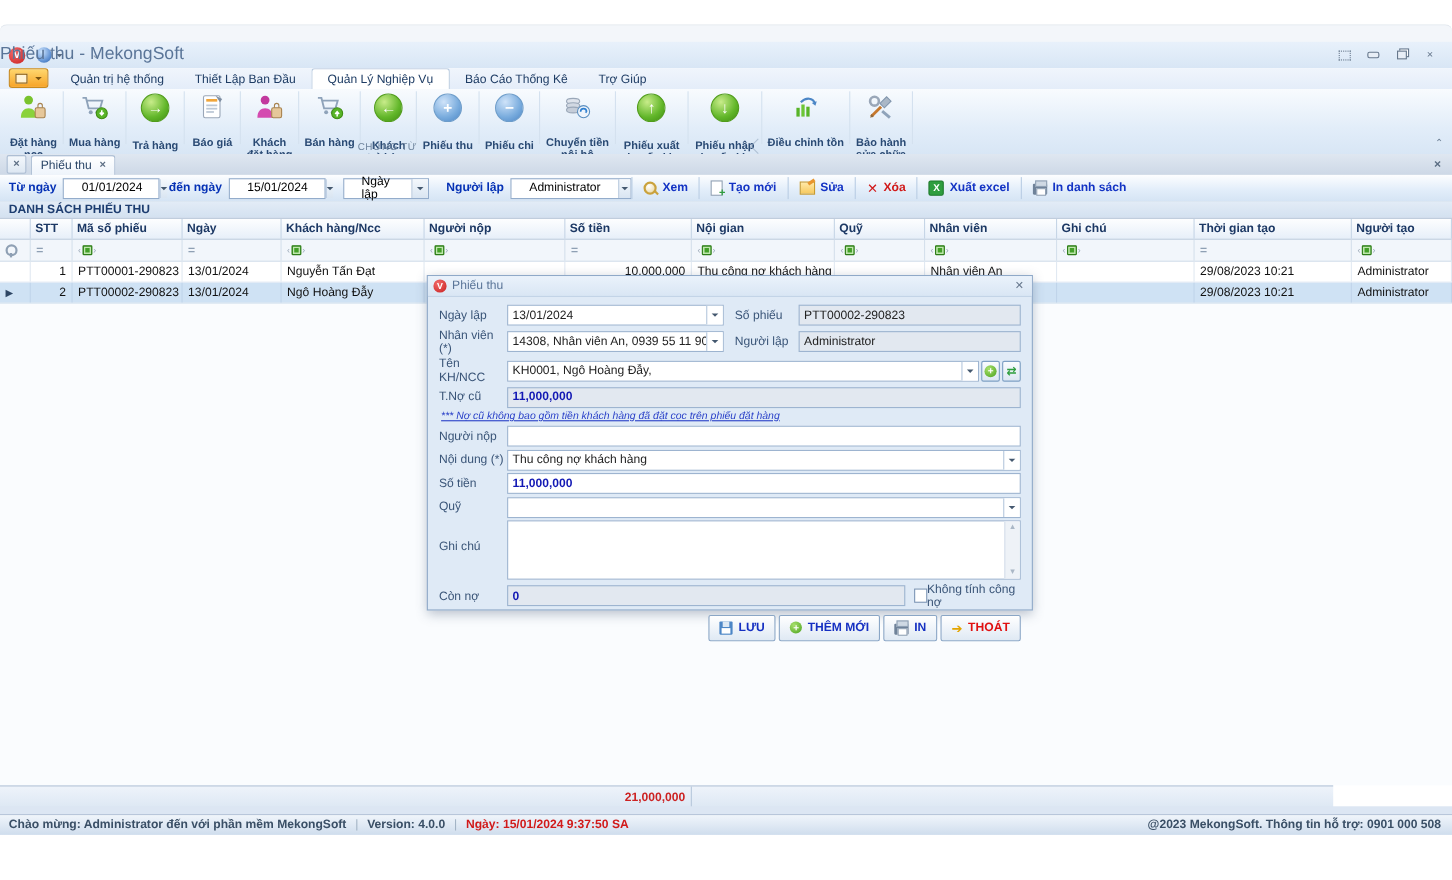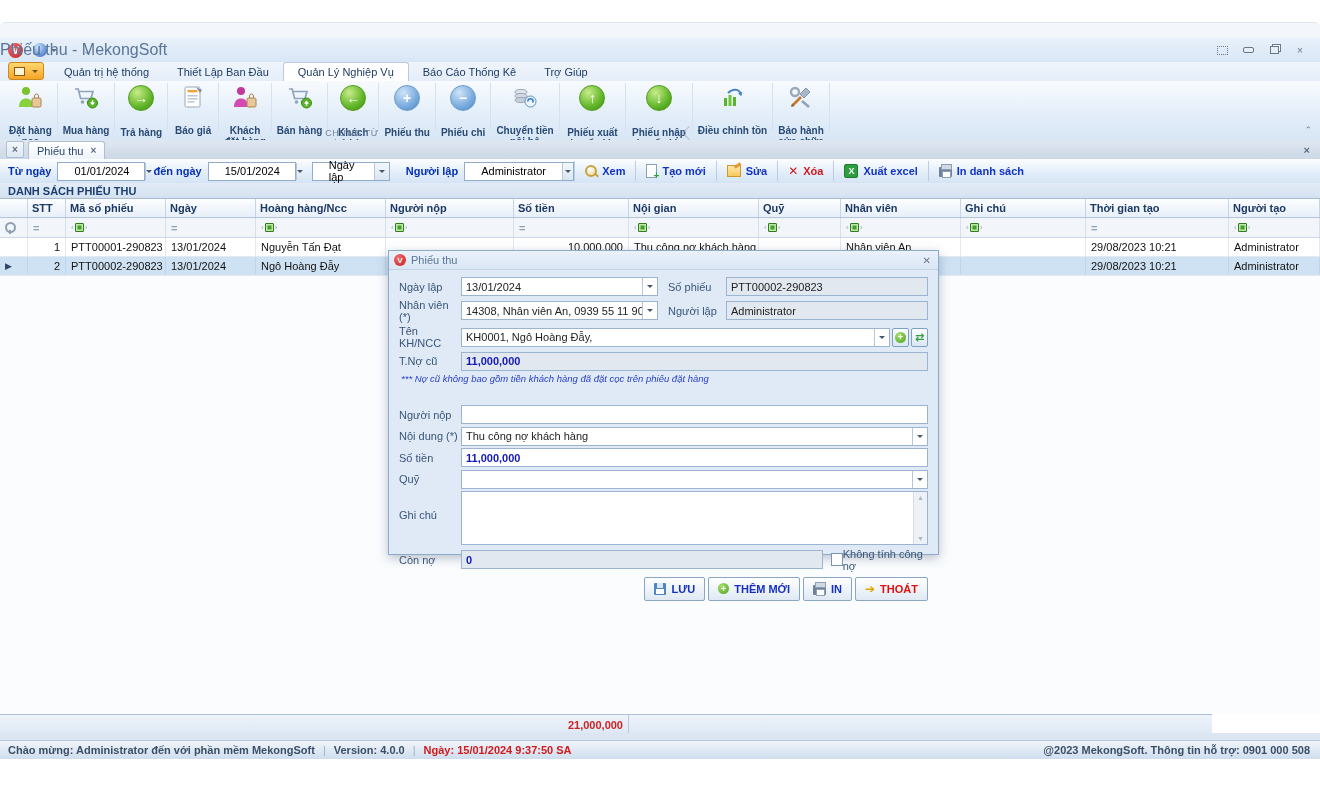--- a/index.html
+++ b/index.html
@@ -107,21 +107,21 @@
   .dlbl2{width:58px;flex:none;color:#3a5578;padding-left:10px;}
   .dfield{height:17px;background:#fff;border:1px solid #9db4d0;display:flex;align-items:center;}
   .dfield .val{padding:0 4px;flex:1;overflow:hidden;white-space:nowrap;}
   .dfield.ro{background:#e2e8f0;}
   .money{color:#1218b4;font-weight:bold;}
   .w195{width:195px;flex:none;}
   .grow{flex:1;}
   .mini-btn{width:15px;height:17px;flex:none;margin-left:2px;border:1px solid #7ea0c4;border-radius:2px;display:flex;align-items:center;justify-content:center;background:linear-gradient(#fafcfe,#dce7f3);}
   .plus-g{width:11px;height:11px;border-radius:50%;background:radial-gradient(circle at 35% 30%,#a8e06c,#4aa21e);color:#fff;font-weight:bold;font-size:9px;display:flex;align-items:center;justify-content:center;}
   .sync-g{color:#2f9e3f;font-weight:bold;font-size:11px;}
-  .dnote{color:#2a41c8;font-style:italic;font-size:9.5px;margin:1px 0 21px 2px;}
+  .dnote{color:#2a41c8;font-style:italic;font-size:9.5px;margin:1px 0 3px 2px;text-decoration:underline;}
   .dta{height:52px;background:#fff;border:1px solid #9db4d0;flex:1;position:relative;}
   .dta .sb{position:absolute;right:0;top:0;bottom:0;width:13px;border-left:1px solid #d5dfeb;background:#eef2f7;display:flex;flex-direction:column;justify-content:space-between;align-items:center;color:#aab7c6;font-size:7px;padding:2px 0;}
   .chk-wrap{display:flex;align-items:center;gap:0;margin-left:8px;color:#3a5578;}
   .chk{width:11px;height:11px;border:1px solid #7a94b5;background:#fff;}
   .dlg-btns{display:flex;justify-content:flex-end;gap:3px;margin-top:5px;}
   .dbtn{height:22px;padding:0 9px;border:1px solid #8aa6c6;border-radius:2px;background:linear-gradient(#ffffff,#dfe9f4);display:flex;align-items:center;gap:5px;font-weight:bold;color:#1630c2;}
   .dbtn .red{color:#e01010;}
   .floppy{width:12px;height:12px;background:#4c86c6;border-radius:1px;position:relative;}
   .floppy::before{content:"";position:absolute;left:3px;top:0;width:6px;height:5px;background:#dce8f4;}
   .floppy::after{content:"";position:absolute;left:2px;bottom:1px;width:8px;height:5px;background:#fff;}
@@ -385,21 +385,21 @@
 </div>
 
 <div class="abs gridtitle">DANH SÁCH PHIẾU THU</div>
 
 <div class="abs grid">
   <div class="g-row g-h">
     <div class="c"></div>
     <div class="c">STT</div>
     <div class="c">Mã số phiếu</div>
     <div class="c">Ngày</div>
-    <div class="c">Hoàng hàng/Ncc</div>
+    <div class="c">Khách hàng/Ncc</div>
     <div class="c">Người nộp</div>
     <div class="c">Số tiền</div>
     <div class="c">Nội gian</div>
     <div class="c">Quỹ</div>
     <div class="c">Nhân viên</div>
     <div class="c">Ghi chú</div>
     <div class="c">Thời gian tạo</div>
     <div class="c">Người tạo</div>
   </div>
   <div class="g-row g-f">

